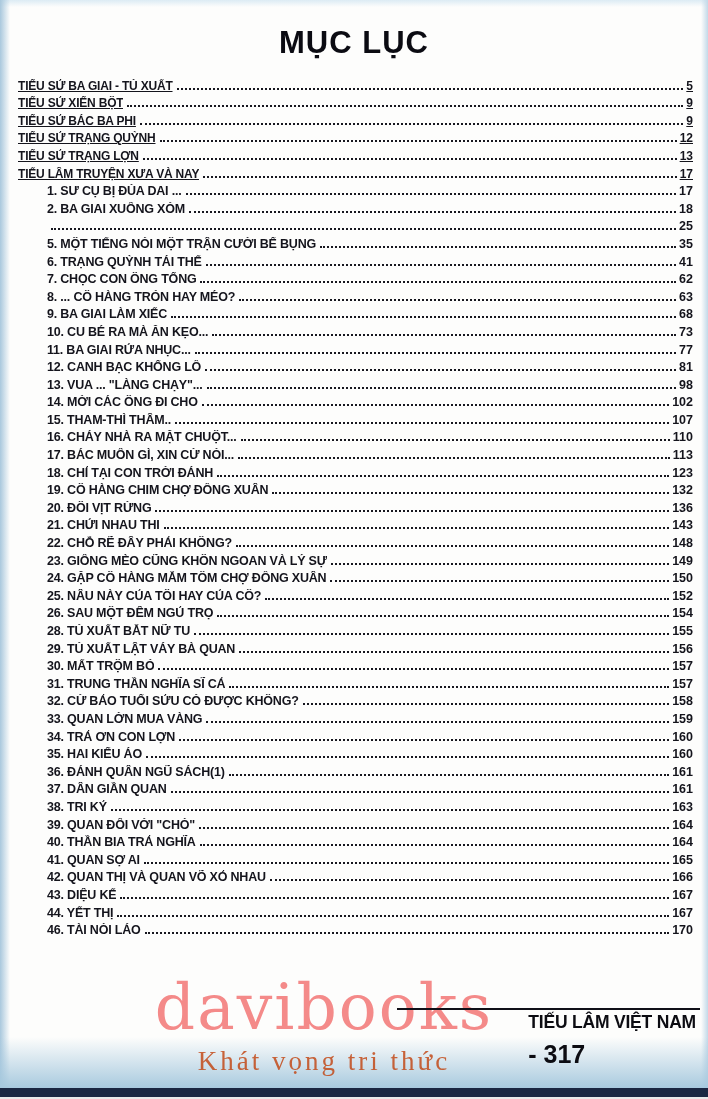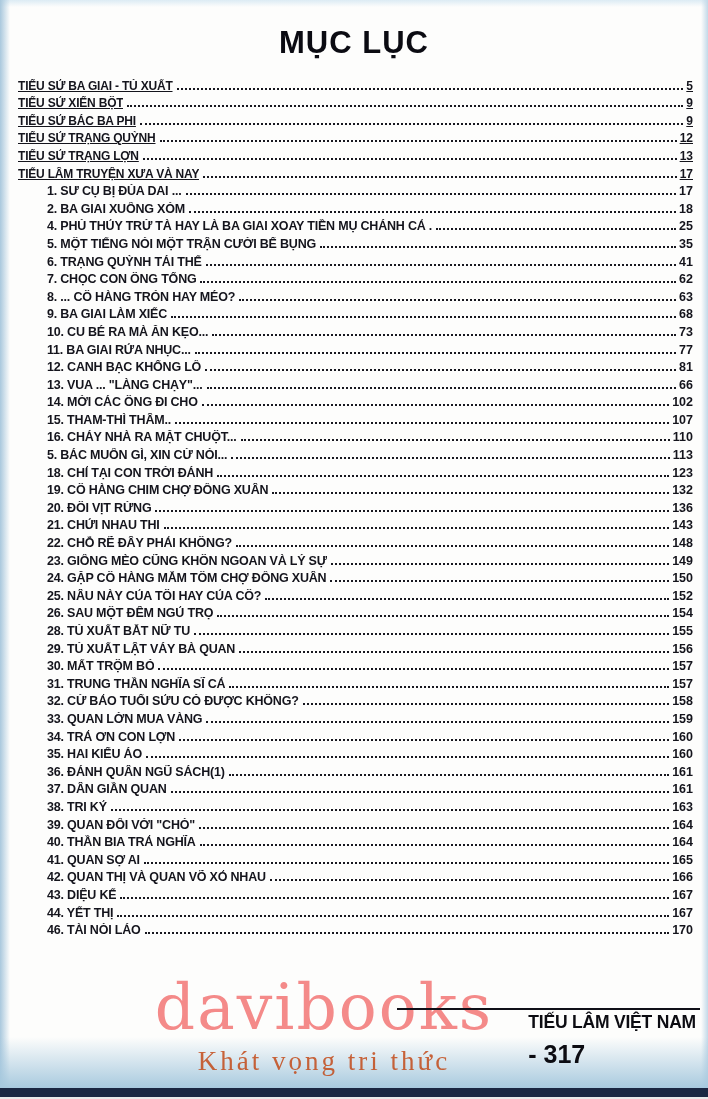--- a/index.html
+++ b/index.html
@@ -140,21 +140,20 @@
     </div>
 
     <div class="toc-row item">
       <span class="toc-label">2. BA GIAI XUỐNG XÓM</span>
       <span class="toc-dots"></span>
       <span class="toc-page">18</span>
     </div>
 
 
     <div class="toc-row item">
-      <span class="toc-label">4. PHÙ THỦY TRỪ TÀ HAY LÀ BA GIAI XOAY TIỀN MỤ CHÁNH CẢ .</span>
       <span class="toc-dots"></span>
       <span class="toc-page">25</span>
     </div>
 
     <div class="toc-row item">
       <span class="toc-label">5. MỘT TIẾNG NÓI MỘT TRẬN CƯỜI BỂ BỤNG</span>
       <span class="toc-dots"></span>
       <span class="toc-page">35</span>
     </div>
 
@@ -196,21 +195,21 @@
 
     <div class="toc-row item">
       <span class="toc-label">12. CANH BẠC KHỔNG LỒ</span>
       <span class="toc-dots"></span>
       <span class="toc-page">81</span>
     </div>
 
     <div class="toc-row item">
       <span class="toc-label">13. VUA ... "LÀNG CHẠY"...</span>
       <span class="toc-dots"></span>
-      <span class="toc-page">66</span>
+      <span class="toc-page">98</span>
     </div>
 
     <div class="toc-row item">
       <span class="toc-label">14. MỜI CÁC ÔNG ĐI CHO</span>
       <span class="toc-dots"></span>
       <span class="toc-page">102</span>
     </div>
 
     <div class="toc-row item">
       <span class="toc-label">15. THAM-THÌ THÂM..</span>
@@ -218,21 +217,21 @@
       <span class="toc-page">107</span>
     </div>
 
     <div class="toc-row item">
       <span class="toc-label">16. CHÁY NHÀ RA MẶT CHUỘT...</span>
       <span class="toc-dots"></span>
       <span class="toc-page">110</span>
     </div>
 
     <div class="toc-row item">
-      <span class="toc-label">5. BÁC MUỐN GÌ, XIN CỨ NÓI...</span>
+      <span class="toc-label">17. BÁC MUỐN GÌ, XIN CỨ NÓI...</span>
       <span class="toc-dots"></span>
       <span class="toc-page">113</span>
     </div>
 
     <div class="toc-row item">
       <span class="toc-label">18. CHỈ TẠI CON TRỜI ĐÁNH</span>
       <span class="toc-dots"></span>
       <span class="toc-page">123</span>
     </div>
 

